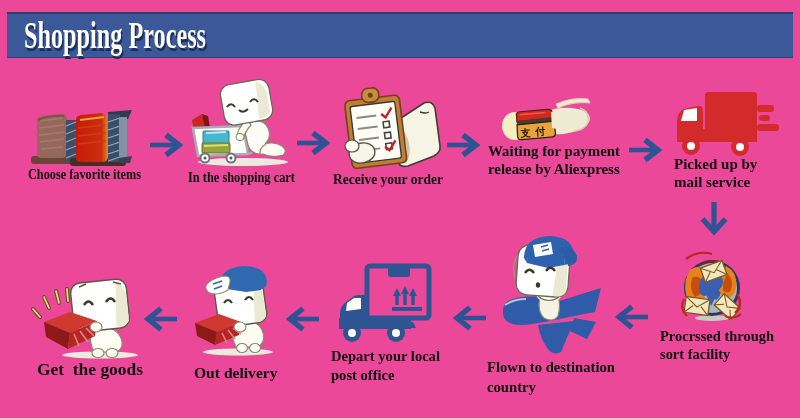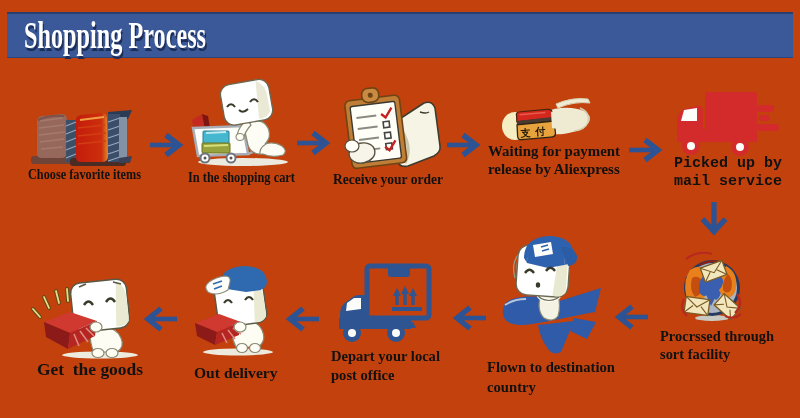--- a/index.html
+++ b/index.html
@@ -1,16 +1,16 @@
 <!DOCTYPE html>
 <html><head>
 <meta charset="utf-8">
 <style>
   html,body{margin:0;padding:0;}
-  #page{position:relative;width:800px;height:418px;background:#c2410c;overflow:hidden;
+  #page{position:relative;width:800px;height:418px;background:#ec4899;overflow:hidden;
         font-family:"Liberation Serif", serif;}
   #banner{position:absolute;left:7px;top:12px;width:786px;height:43px;background:#3b5998;
           border-top:2px solid #27406f;border-bottom:1px solid #2c4679;}
   #btext{position:absolute;left:24px;top:17px;font-weight:bold;font-size:37px;color:#ffffff;
          white-space:nowrap;transform:scaleX(0.655);transform-origin:left top;
          text-shadow:2px 3px 0 #1c2d56;letter-spacing:0px;line-height:37px;}
   .cap{position:absolute;font-weight:bold;color:#111;font-size:15px;line-height:18px;
        white-space:nowrap;transform-origin:left top;}
   svg{position:absolute;left:0;top:0;}
 </style>
@@ -306,19 +306,19 @@
         <stop offset="0.8" stop-color="#cd2f0d"></stop>
         <stop offset="1" stop-color="#e2882a"></stop>
       </linearGradient>
     </defs>
   </svg>
 
   <div class="cap" style="left:28px;top:165px;transform:scaleX(0.817);">Choose favorite items</div>
   <div class="cap" style="left:188px;top:168px;transform:scaleX(0.825);">In the shopping cart</div>
   <div class="cap" style="left:333px;top:170px;transform:scaleX(0.9);">Receive your order</div>
   <div class="cap" style="left:488px;top:142px;transform:scaleX(0.992);">Waiting for payment<br>release by Aliexpress</div>
-  <div class="cap" style="left:674px;top:155px;transform:scaleX(1.0);font-family:Liberation Mono, monospace;">Picked up by<br>mail service</div>
+  <div class="cap" style="left:674px;top:155px;transform:scaleX(1.0);">Picked up by<br>mail service</div>
   <div class="cap" style="left:660px;top:327px;transform:scaleX(0.964);">Procrssed through<br>sort facility</div>
   <div class="cap" style="left:487px;top:357px;line-height:20px;transform:scaleX(0.978);">Flown to destination<br>country</div>
   <div class="cap" style="left:331px;top:347px;line-height:19px;transform:scaleX(0.971);">Depart your local<br>post office</div>
   <div class="cap" style="left:194px;top:364px;transform:scaleX(1.039);">Out delivery</div>
   <div class="cap" style="left:37px;top:361px;font-size:16px;transform:scaleX(1.089);">Get&nbsp; the goods</div>
 </div>
 
 </body></html>

